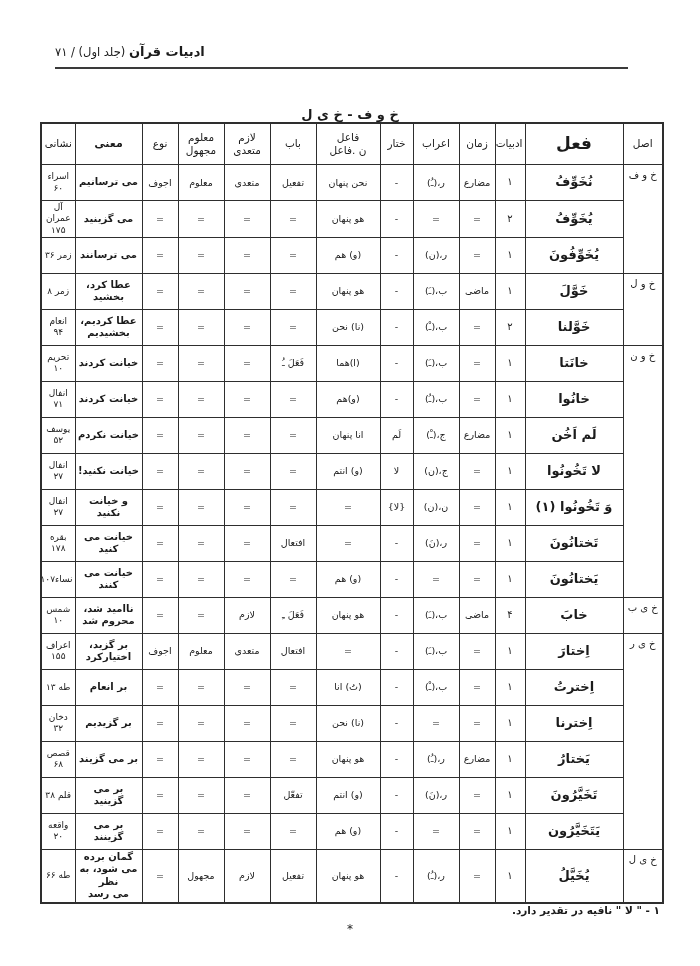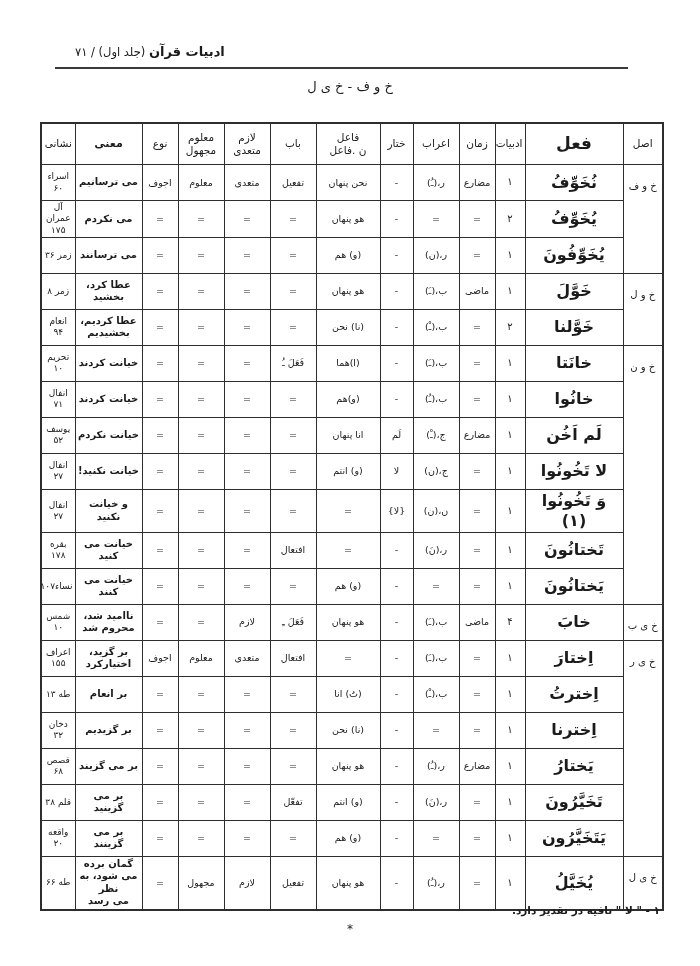--- a/index.html
+++ b/index.html
@@ -3,46 +3,45 @@
 <meta charset="utf-8">
 <style>
   html,body{margin:0;padding:0;}
   body{
     width:700px;height:966px;background:#ffffff;color:#1b1b1b;
     font-family:"DejaVu Sans",sans-serif;position:relative;overflow:hidden;
   }
   .page-header{
     position:absolute;top:44px;left:55px;direction:rtl;font-size:11.5px;
     white-space:nowrap;
-    margin-left:20px;
   }
   .book-title{font-weight:bold;font-size:13px;}
   .header-rule{
     position:absolute;top:67px;left:55px;width:573px;height:2px;background:#3a3a3a;
   }
   .section-title{
-    position:absolute;top:79px;left:0;width:100%;text-align:center;
-    font-weight:normal;font-size:13px;direction:rtl;
+    position:absolute;top:107px;left:0;width:100%;text-align:center;
+    font-weight:bold;font-size:13px;direction:rtl;
   }
   table.verb-table{
     position:absolute;top:122px;left:40px;width:622px;
     direction:rtl;border-collapse:collapse;table-layout:fixed;
     border:2px solid #2e2e2e;
   }
   .verb-table th,.verb-table td{
     border:1px solid #2e2e2e;text-align:center;vertical-align:middle;
     padding:1px 2px;font-size:9.5px;white-space:pre-line;overflow:hidden;
     line-height:1.25;
   }
   .verb-table thead th{font-weight:normal;font-size:10.5px;height:38px;}
   .verb-table thead th.h-fel{font-weight:bold;font-size:17px;}
   .verb-table thead th.h-mani{font-weight:bold;font-size:11px;margin-top:40px;}
   .verb-table tbody tr{height:36px;}
-  td.c-asl{vertical-align:top;padding-top:15px;font-size:10px;white-space:nowrap;}
-  td.c-fel{font-weight:bold;font-size:16px;}
+  td.c-asl{vertical-align:top;padding-top:4px;font-size:10px;white-space:nowrap;}
+  td.c-fel{font-weight:bold;font-size:13px;}
   td.c-mani{font-weight:bold;font-size:10px;}
   td.c-neshani{font-size:9px;margin-top:48px;}
   td.c-tedad{font-size:10px;}
   .footnote{
     position:absolute;top:904px;right:40px;direction:rtl;
     font-size:10.5px;font-weight:bold;
   }
   .footer-mark{
     position:absolute;top:922px;left:0;width:100%;text-align:center;font-size:12px;
   }
@@ -119,21 +118,21 @@
           <td class="c-fel">یُخَوِّفُ</td>
           <td class="c-tedad">۲</td>
           <td class="c-zaman">=</td>
           <td class="c-erab">=</td>
           <td class="c-amel">-</td>
           <td class="c-fael">هو پنهان</td>
           <td class="c-bab">=</td>
           <td class="c-lazem">=</td>
           <td class="c-malum">=</td>
           <td class="c-no">=</td>
-          <td class="c-mani">می نکردم</td>
+          <td class="c-mani">می گزینید</td>
           <td class="c-neshani">آل عمران
 ۱۷۵</td>
         </tr>
         <tr>
           <td class="c-fel">یُخَوِّفُونَ</td>
           <td class="c-tedad">۱</td>
           <td class="c-zaman">=</td>
           <td class="c-erab">ر،(ن)</td>
           <td class="c-amel">-</td>
           <td class="c-fael">(و) هم</td>

